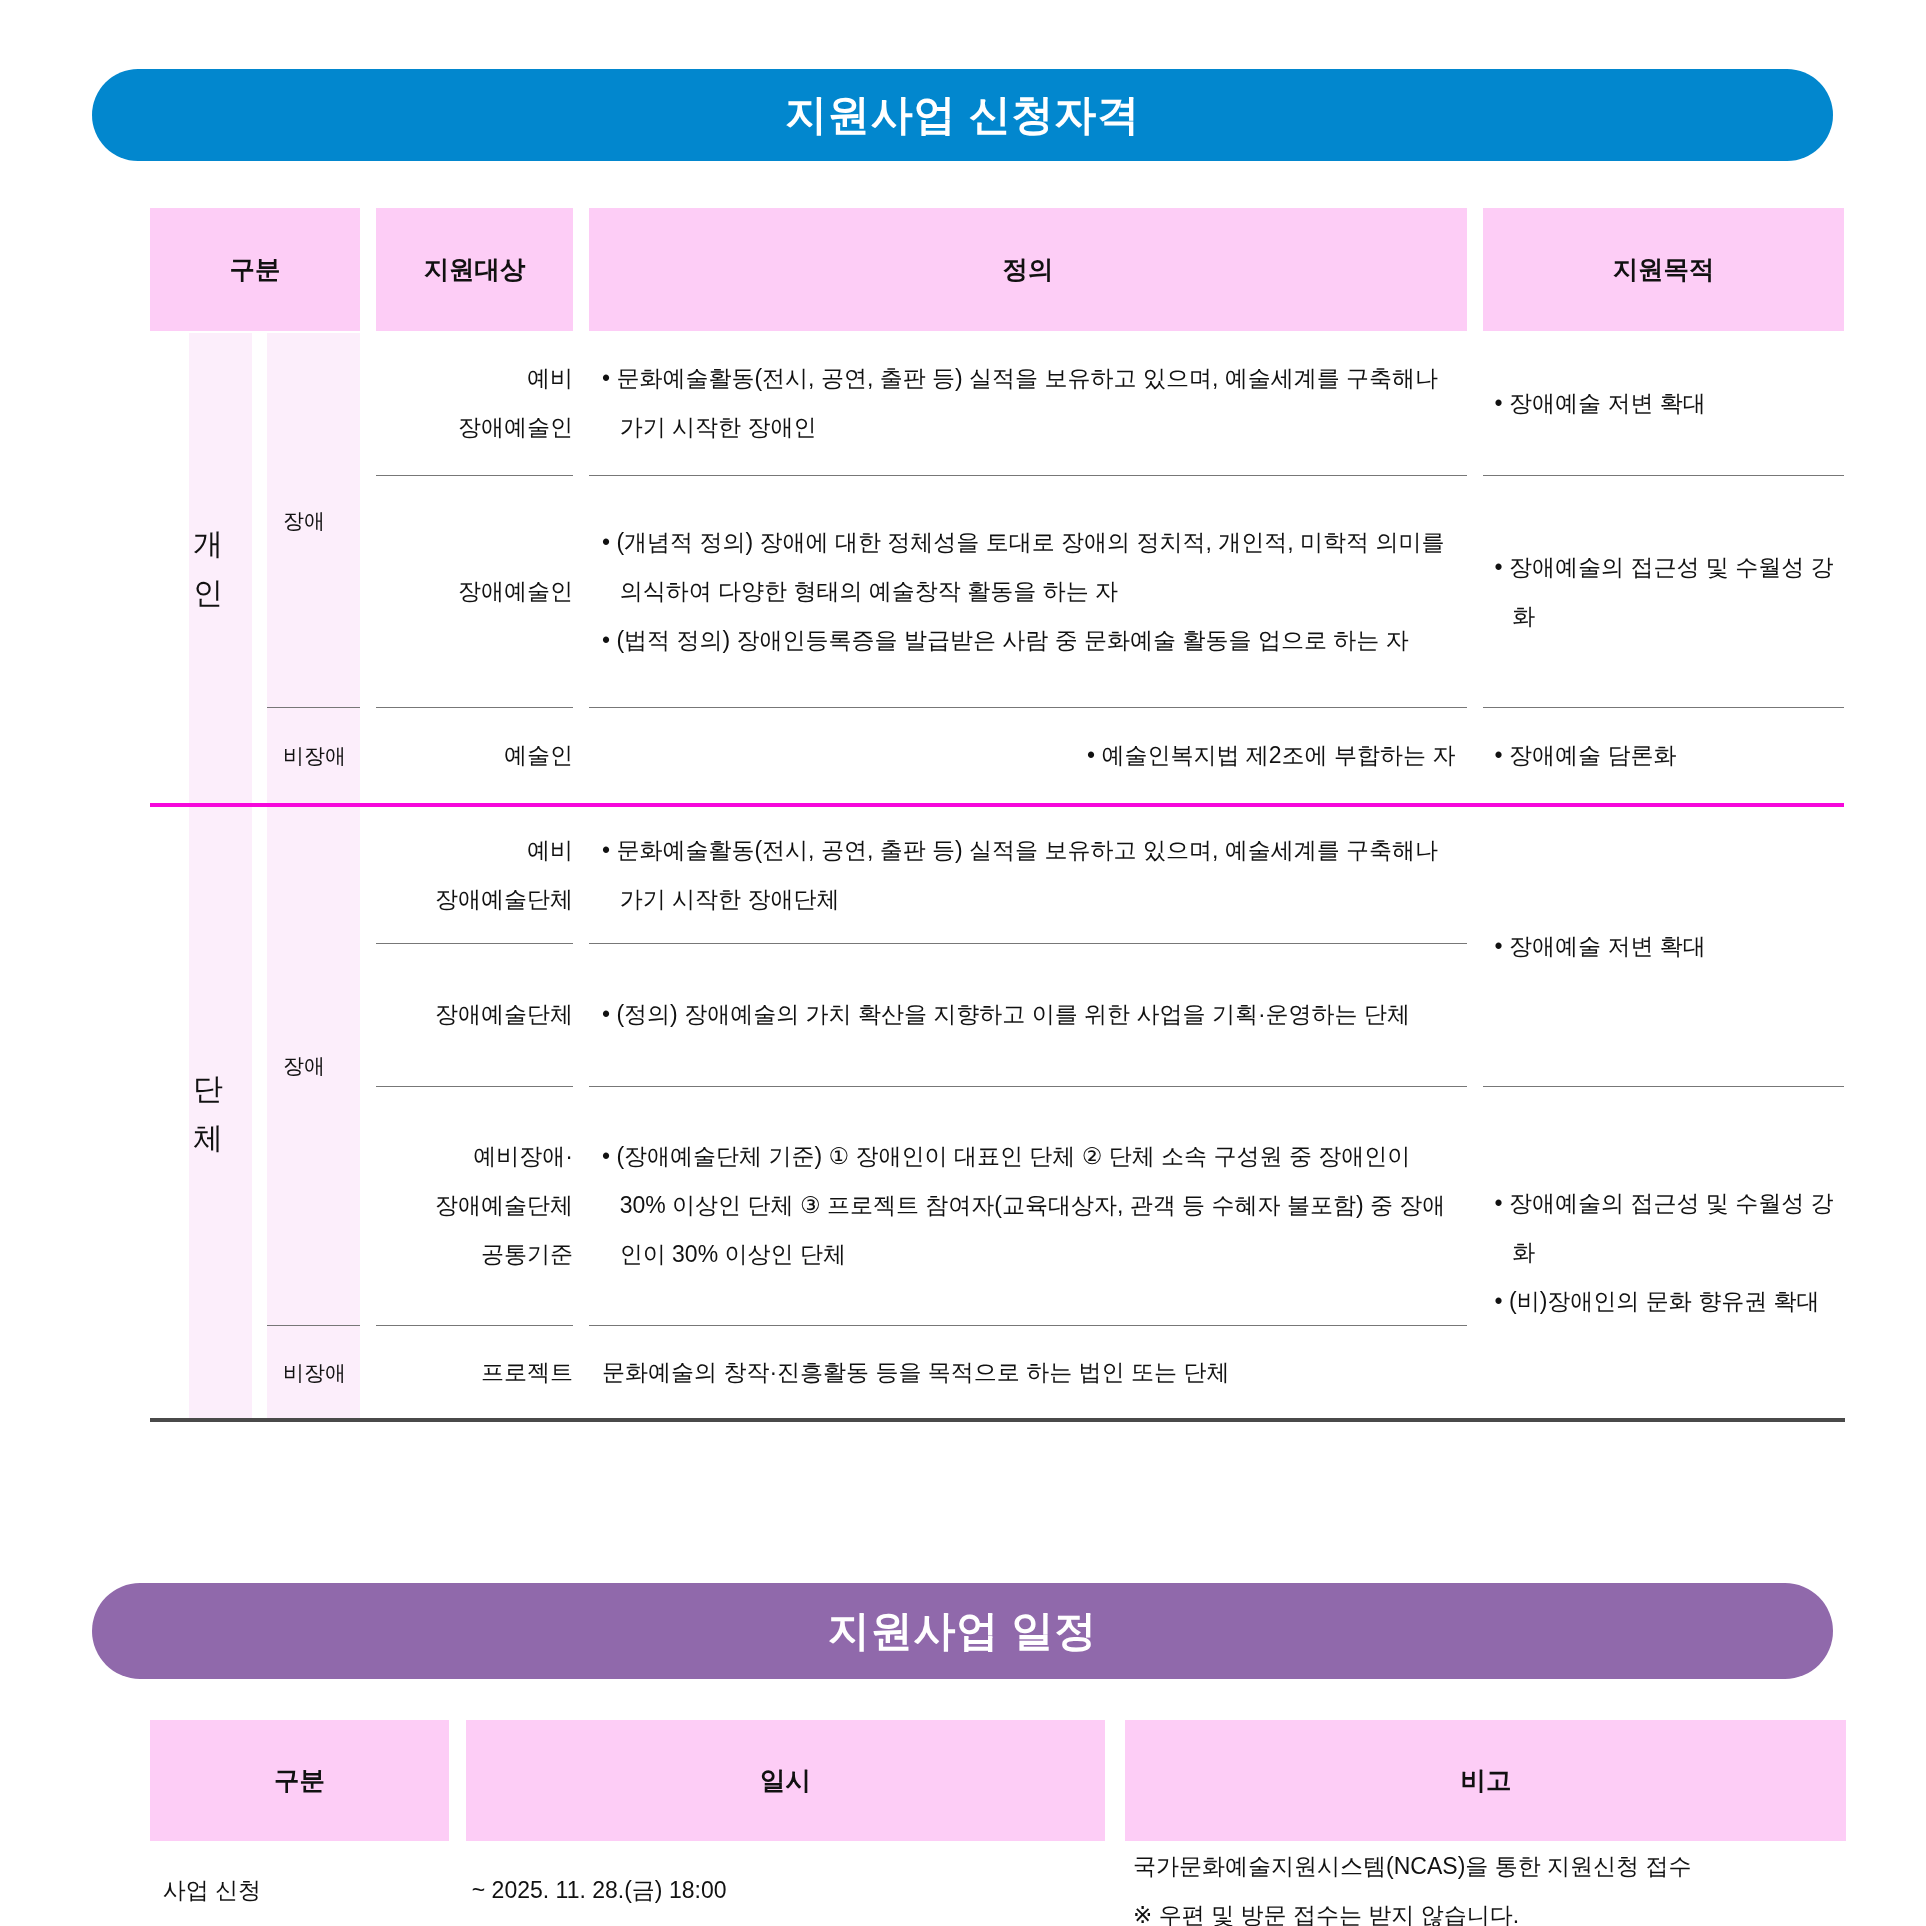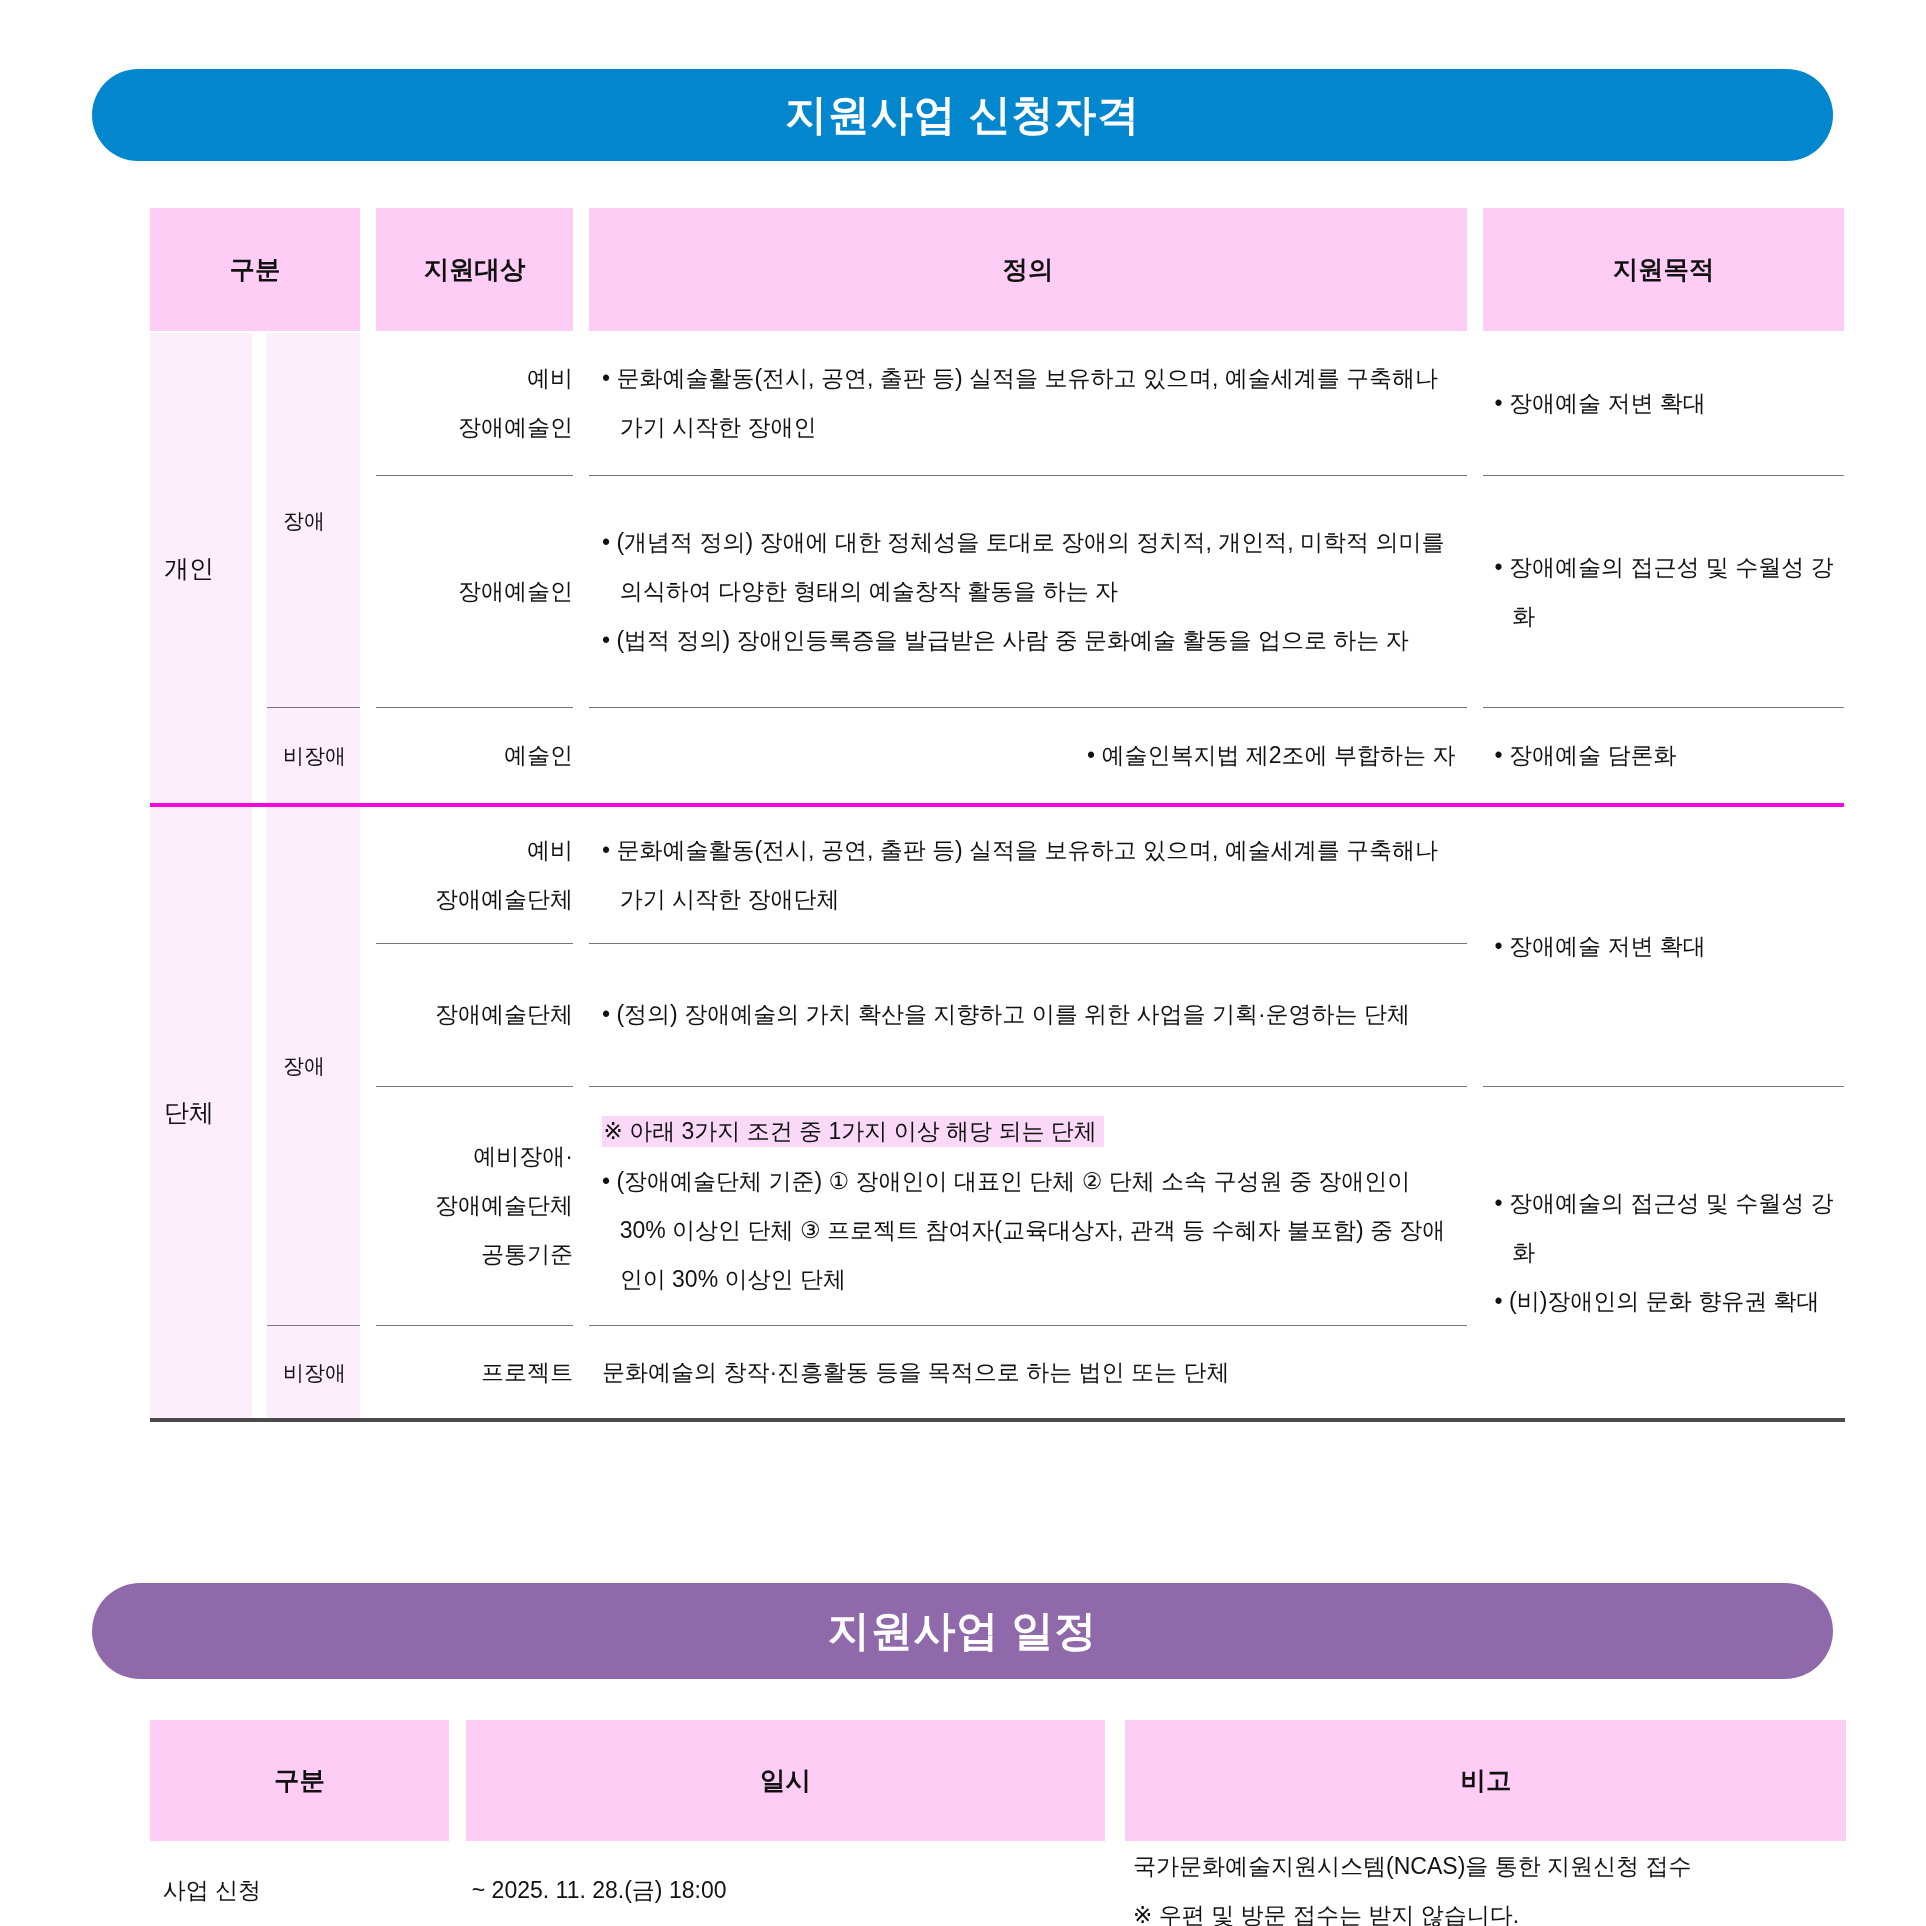--- a/index.html
+++ b/index.html
@@ -22,21 +22,21 @@
   .bb{border-bottom:1.2px solid var(--c-line-gray,#777);}
   .hang{padding-left:17.7px;text-indent:-17.7px;}
   .bullets > div{padding-left:17.7px;text-indent:-17.7px;}
   .lines > div{display:block;}
   .hl{background:var(--c-highlight-pink,#FAD8F7);padding:2.3px 7px 2.3px 1.5px;}
   .thick{position:absolute;left:150px;width:1695px;height:3.5px;background:var(--c-line-dark,#4A4A4A);}
   
   #t1{position:absolute;left:150px;top:208px;width:1695px;height:1210px;display:grid;
       grid-template-columns:102px 15px 93px 16px 197px 16px 878px 16px 361px;
       grid-template-rows:123px 145px 232px 95px 3.5px 137px 143px 239px 93px;}
-  .grp{font-size:25px;padding-left:14px;}
+  .grp{font-size:30px;padding-left:4px;margin-left:39px;}
   .subg{font-size:21px;padding-left:16px;}
   .tgt{padding-left:11.6px;align-items:flex-end;}
   .def{padding-left:13px;padding-right:11.6px;}
   .pur{padding-left:11.6px;padding-right:5.8px;}
   .a-h-cat{grid-area:1/1/2/4;} .a-h-tgt{grid-area:1/5/2/6;} .a-h-def{grid-area:1/7/2/8;} .a-h-pur{grid-area:1/9/2/10;}
   .a-g-ind{grid-area:2/1/5/2;} .a-g-org{grid-area:6/1/10/2;}
   .a-s-d1{grid-area:2/3/4/4;} .a-s-n1{grid-area:4/3/5/4;}
   .a-s-d2{grid-area:6/3/9/4;} .a-s-n2{grid-area:9/3/10/4;}
   .a-mag{grid-area:5/1/6/10;background:var(--c-magenta,#F607DB);}
   .a-r1t{grid-area:2/5/3/6;} .a-r1d{grid-area:2/7/3/8;} .a-r1p{grid-area:2/9/3/10;}
@@ -127,21 +127,20 @@
     <div class="c def bb a-r5d">
       <div class="hang">• (정의) 장애예술의 가치 확산을 지향하고 이를 위한 사업을 기획·운영하는 단체</div>
     </div>
 
     <div class="c tgt bb lines a-r6t">
         <div>예비장애·</div>
         <div>장애예술단체</div>
         <div>공통기준</div>
       </div>
     <div class="c def bb a-r6d">
-      <div><span class="hl">※ 아래 3가지 조건 중 1가지 이상 해당 되는 단체</span></div>
       <div class="hang">• (장애예술단체 기준) ① 장애인이 대표인 단체 ② 단체 소속 구성원 중 장애인이 30% 이상인 단체 ③ 프로젝트 참여자(교육대상자, 관객 등 수혜자 불포함) 중 장애인이 30% 이상인 단체</div>
     </div>
     <div class="c pur bullets a-p67">
         <div>• 장애예술의 접근성 및 수월성 강화</div>
         <div>• (비)장애인의 문화 향유권 확대</div>
       </div>
 
     <div class="c tgt a-r7t">프로젝트</div>
     <div class="c def a-r7d">
       <div>문화예술의 창작·진흥활동 등을 목적으로 하는 법인 또는 단체</div>

